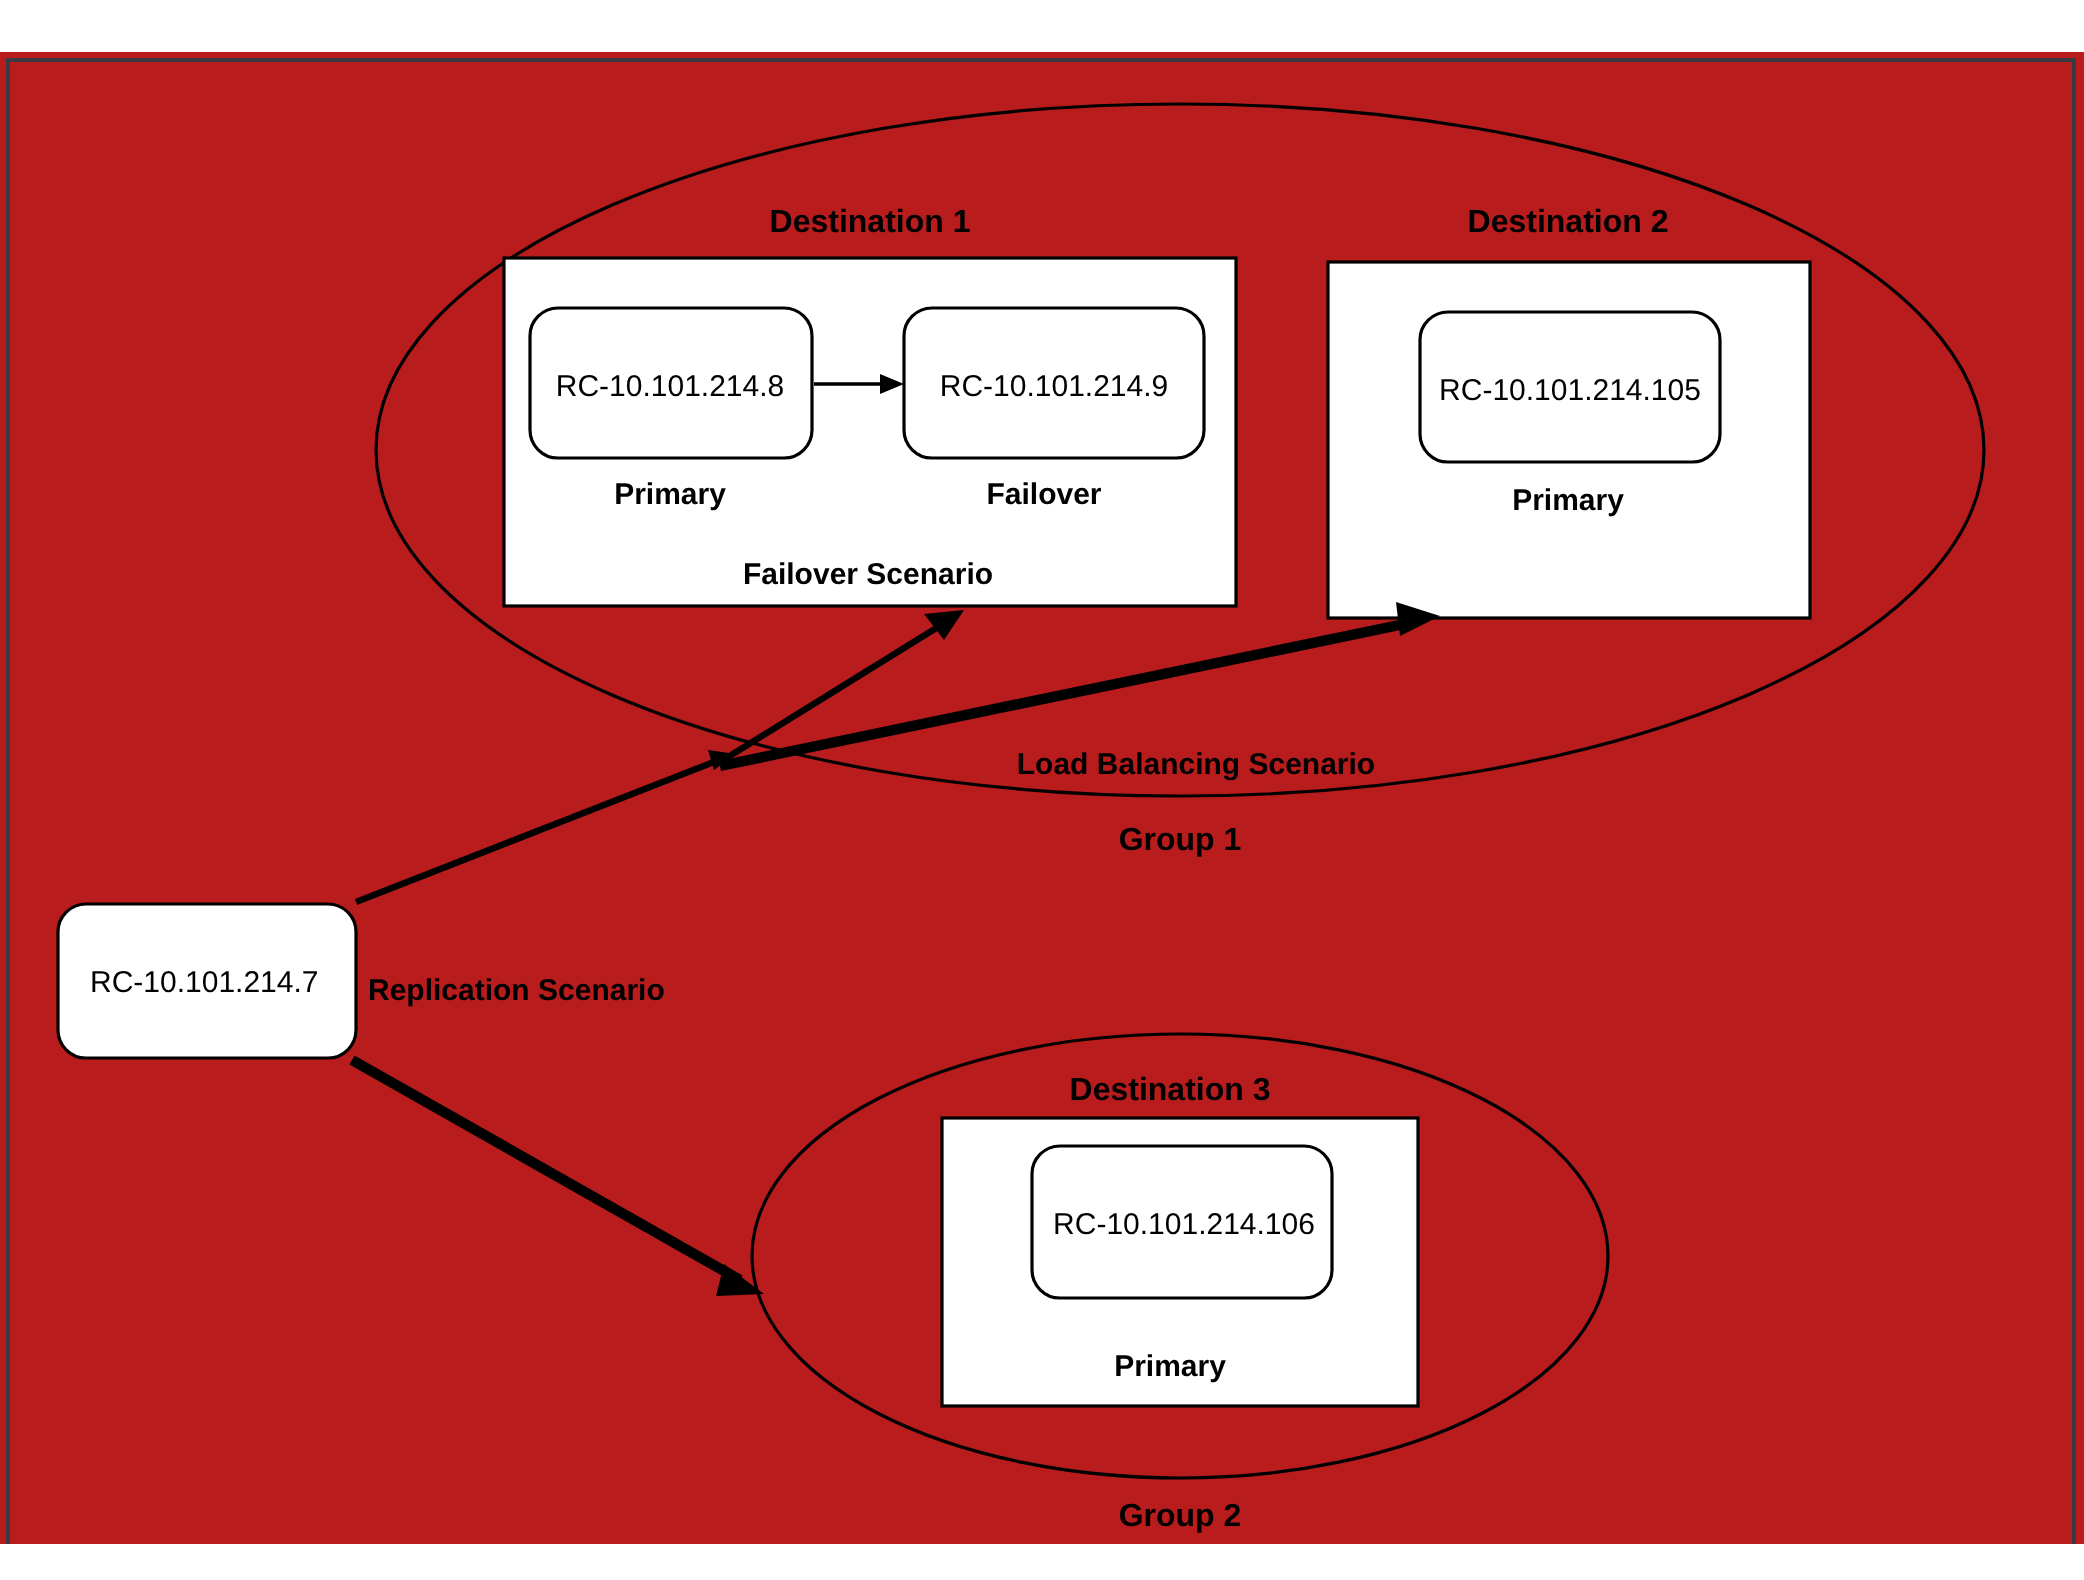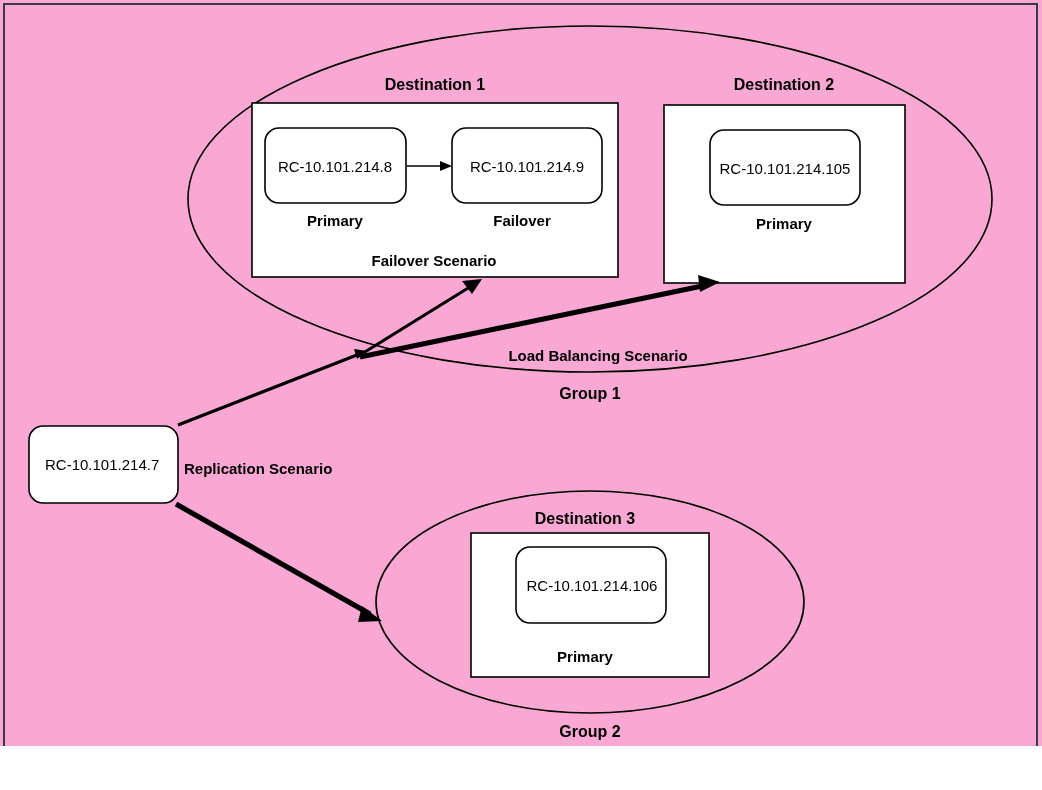--- a/index.html
+++ b/index.html
@@ -8,22 +8,23 @@
     padding: 0;
     background: #ffffff;
   }
   body {
     font-family: "Liberation Sans", sans-serif;
   }
   #canvas {
     position: relative;
     width: 1042px;
     height: 746px;
-    background: #f9a8d4;
+    background: #b91c1c;
     overflow: hidden;
+    margin-top: 26px;
   }
   #diagram-svg {
     position: absolute;
     left: 0;
     top: 0;
     width: 1042px;
     height: 790px;
     display: block;
   }
   .frame {

